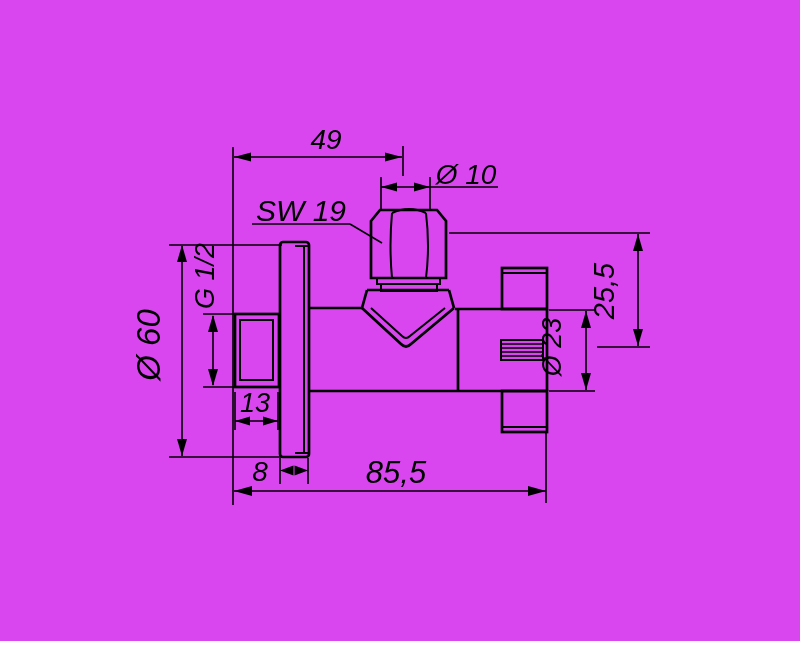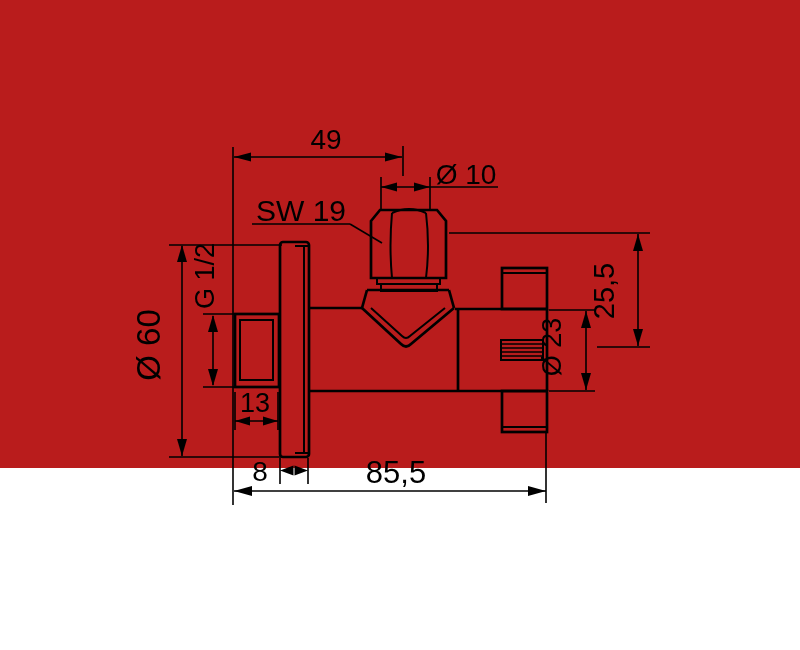--- a/index.html
+++ b/index.html
@@ -8,22 +8,23 @@
     background: #ffffff;
   }
   body {
     width: 800px;
     height: 650px;
     overflow: hidden;
   }
   .canvas {
     position: relative;
     width: 800px;
-    height: 468px;
-    background: #b91c1c;
+    height: 641px;
+    background: #d946ef;
+    font-style: italic;
   }
   svg { display: block; }
   svg text {
     font-family: "Liberation Sans", "DejaVu Sans", sans-serif;
     fill: #000000;
   }
   .s-main  { stroke: #000000; stroke-width: 2.7; fill: none; }
   .s-med   { stroke: #000000; stroke-width: 2;   fill: none; }
   .s-thin  { stroke: #000000; stroke-width: 1.6; fill: none; }
   .arrow   { fill: #000000; stroke: none; }

